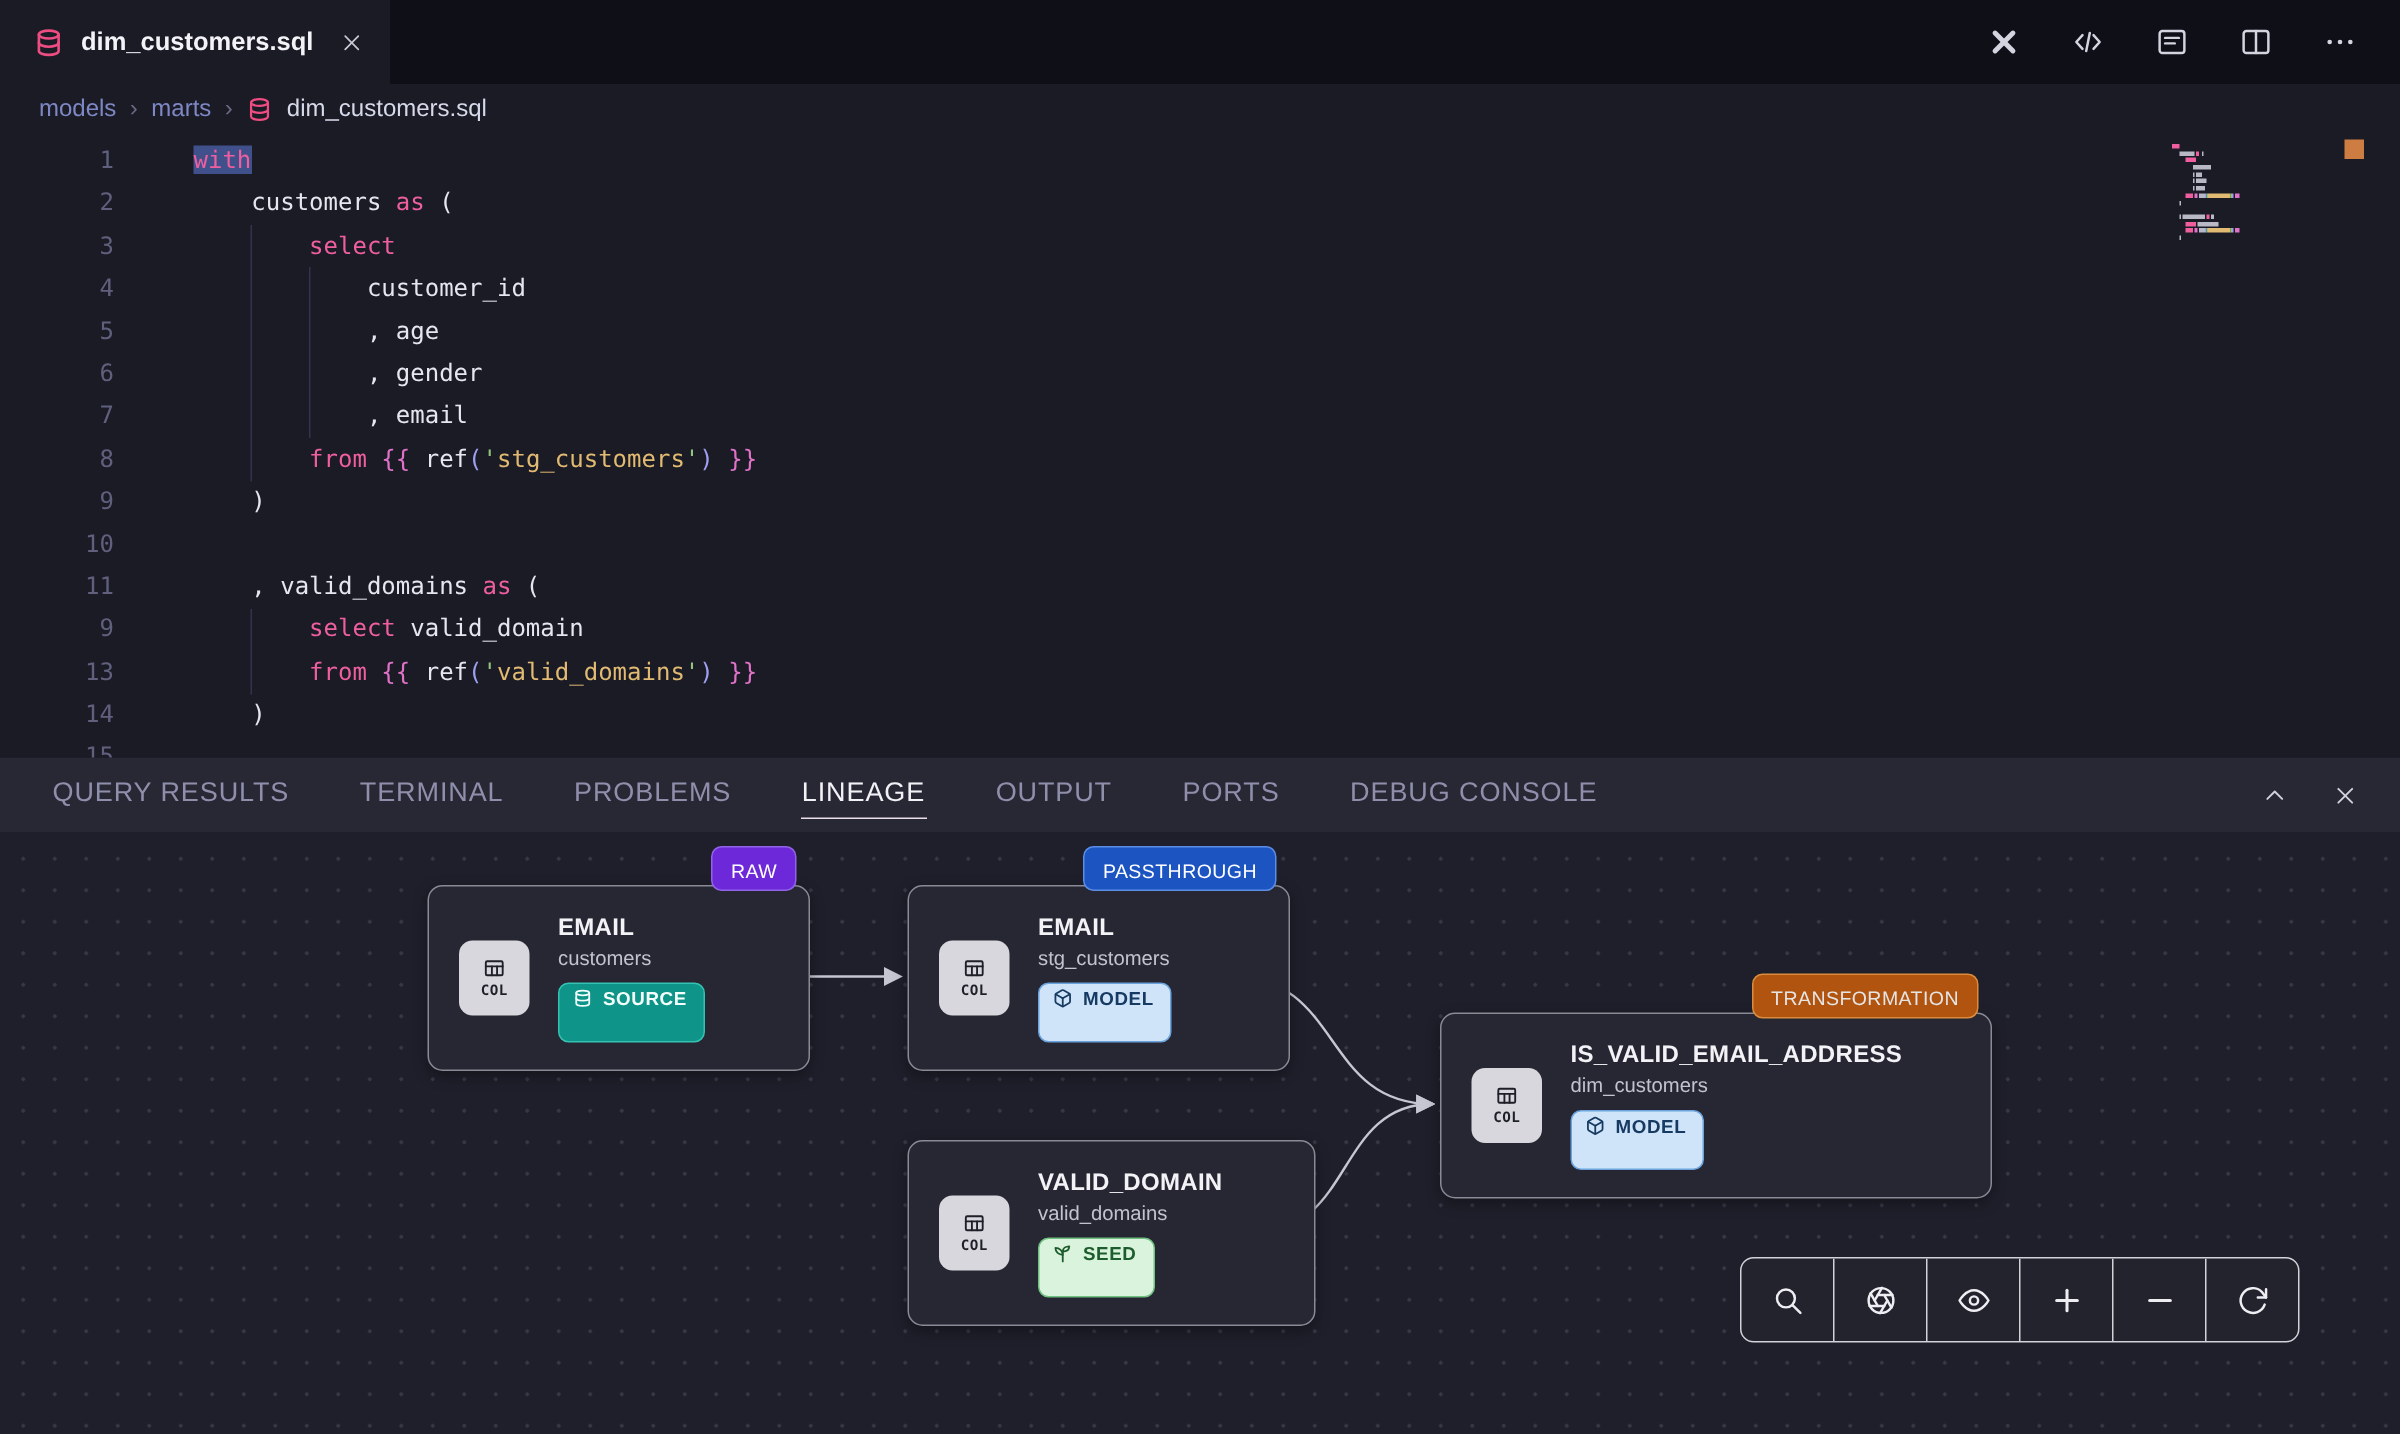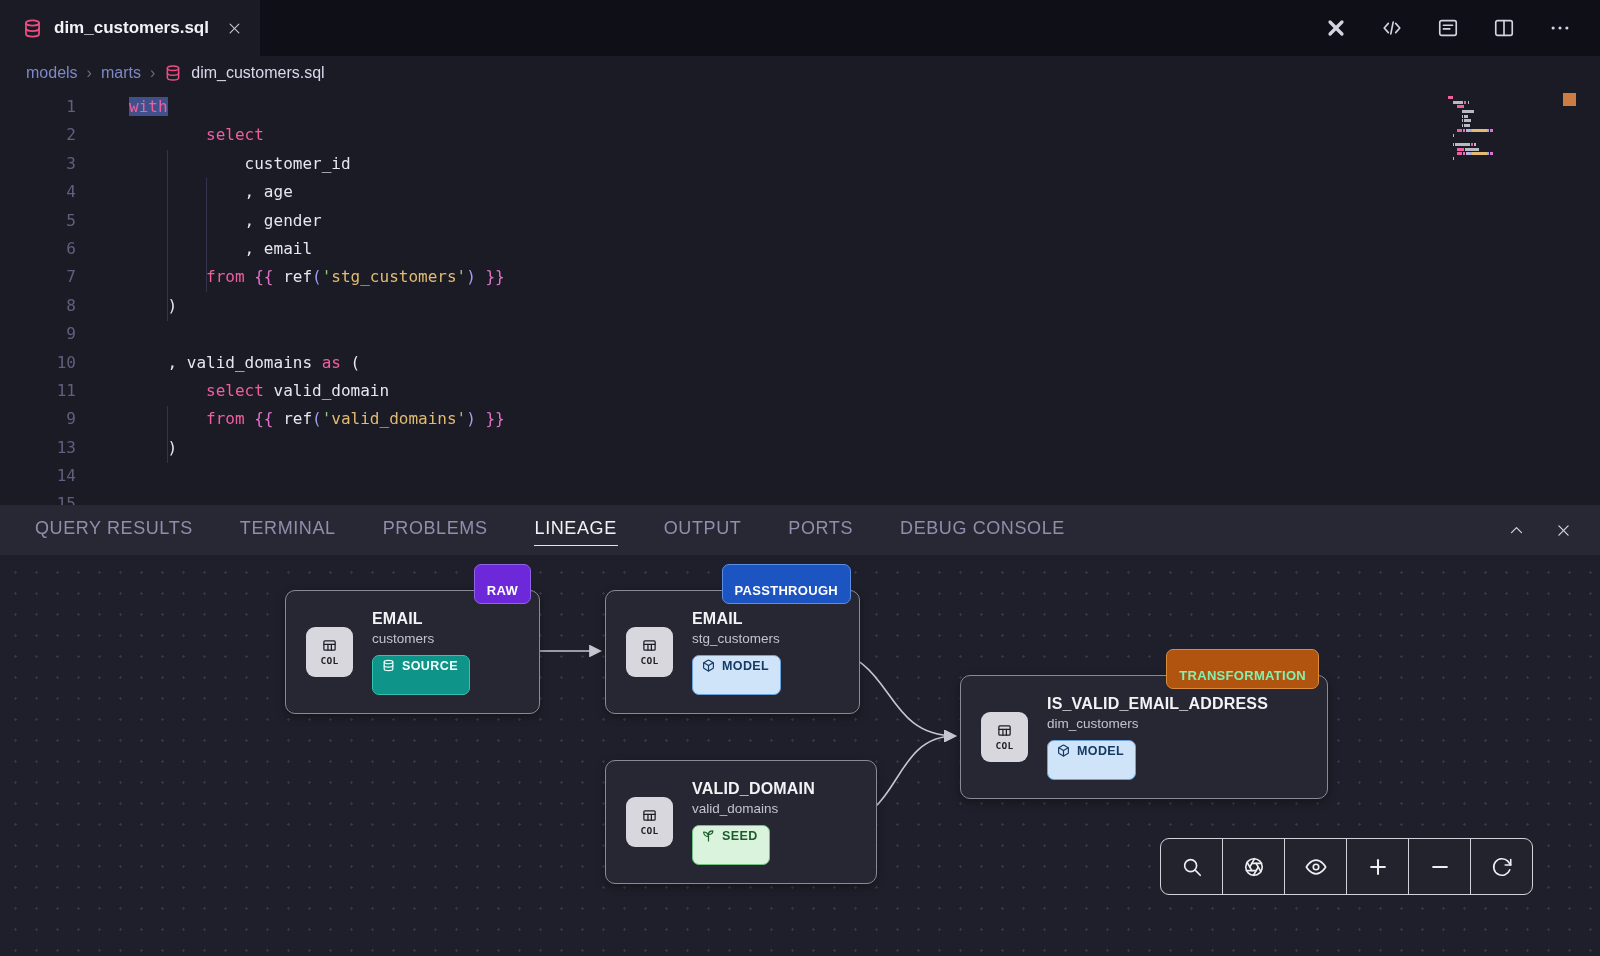--- a/index.html
+++ b/index.html
@@ -70,22 +70,22 @@
   .lnode{position:absolute;background:#272733;border:1px solid #8a8a96;border-radius:10px;
     display:flex;align-items:center;gap:19px;padding:0 18px 0 20px;box-shadow:0 3px 9px rgba(0,0,0,0.35);cursor:pointer;}
   .chip{width:47px;height:50px;flex:none;background:#d7d7dd;border-radius:9px;display:flex;
     flex-direction:column;align-items:center;justify-content:center;gap:2px;color:#1f1f28;}
   .chip-label{font-size:9.5px;font-weight:700;letter-spacing:0.3px;font-family:"DejaVu Sans Mono",monospace;}
   .ncol{display:flex;flex-direction:column;align-items:flex-start;min-width:0;}
   .ntitle{font-size:16px;font-weight:600;color:#f3f3f7;letter-spacing:0.2px;white-space:nowrap;}
   .nsub{font-size:13.5px;color:#c3c3cf;margin:3px 0 9px;}
   .nbadge{display:inline-flex;align-items:center;gap:7px;padding:3px 11px 21px 9px;border-radius:7px;
     font-size:12.5px;font-weight:700;letter-spacing:0.4px;border:1px solid transparent;cursor:pointer;}
-  .ntag{position:absolute;top:-27px;right:8px;padding:18px 12px 5px;border-radius:7px;
-    font-size:13px;font-weight:700;letter-spacing:0.3px;border:1px solid transparent;}
+  .ntag{position:absolute;top:-27px;right:8px;padding:8px 12px 5px;border-radius:7px;
+    font-size:13px;font-weight:400;letter-spacing:0.3px;border:1px solid transparent;}
   .lin-toolbar{position:absolute;display:flex;border:1.5px solid #d2d2d8;border-radius:9px;overflow:hidden;background:#23232e;}
   .tbtn{width:61px;height:55px;display:flex;align-items:center;justify-content:center;color:#ededf2;
     border-right:1.5px solid #d2d2d8;cursor:pointer;}
   .tbtn:last-child{border-right:none;}
   .tbtn svg{width:22px;height:22px;}
 </style>
 </head>
 <body>
 
 <div class="window">
@@ -169,20 +169,21 @@
         <div>9</div>
         <div>13</div>
         <div>14</div>
         <div>15</div>
       </div>
     <div class="codearea">
       <div class="guide" style="left:67px;top:60px;height:171px"></div>
       <div class="guide" style="left:106px;top:88px;height:114px"></div>
       <div class="guide" style="left:67px;top:316px;height:57px"></div>
     <div class="cl"><span class="tok-kw sel">with</span></div>
+        <div class="cl"><span class="tok-plain">    </span><span class="tok-id">customers</span><span class="tok-plain"> </span><span class="tok-kw">as</span><span class="tok-plain"> (</span></div>
         <div class="cl"><span class="tok-plain">        </span><span class="tok-kw">select</span></div>
         <div class="cl"><span class="tok-plain">            </span><span class="tok-id">customer_id</span></div>
         <div class="cl"><span class="tok-plain">            , </span><span class="tok-id">age</span></div>
         <div class="cl"><span class="tok-plain">            , </span><span class="tok-id">gender</span></div>
         <div class="cl"><span class="tok-plain">            , </span><span class="tok-id">email</span></div>
         <div class="cl"><span class="tok-plain">        </span><span class="tok-kw">from</span><span class="tok-plain"> </span><span class="tok-brace">{{</span><span class="tok-plain"> </span><span class="tok-id">ref</span><span class="tok-paren">(</span><span class="tok-quote">'</span><span class="tok-str">stg_customers</span><span class="tok-quote">'</span><span class="tok-paren">)</span><span class="tok-plain"> </span><span class="tok-brace">}}</span></div>
         <div class="cl"><span class="tok-plain">    )</span></div>
         <div class="cl"></div>
         <div class="cl"><span class="tok-plain">    , </span><span class="tok-id">valid_domains</span><span class="tok-plain"> </span><span class="tok-kw">as</span><span class="tok-plain"> (</span></div>
         <div class="cl"><span class="tok-plain">        </span><span class="tok-kw">select</span><span class="tok-plain"> </span><span class="tok-id">valid_domain</span></div>
@@ -441,21 +442,21 @@
             <svg class="sicon" style="width:13px;height:13px;stroke-width:2.2" viewBox="0 0 24 24">
               <path d="M12 22V10"></path>
               <path d="M12 14c0-5-4-8.5-9-8.5 0 5 4 8.5 9 8.5z"></path>
               <path d="M12 10c0-4 3.5-6.5 8-6.5 0 4.5-3.5 6.5-8 6.5z"></path>
             </svg>
             <span>SEED</span>
           </div>
         </div>
       </div>
       <div class="lnode" style="left: 960px; top: 120px; width: 328px; height: 122px;">
-        <div class="ntag" style="background: rgb(176, 84, 16); border-color: rgb(218, 140, 60); color: #86efac;">TRANSFORMATION</div>
+        <div class="ntag" style="background: rgb(176, 84, 16); border-color: rgb(218, 140, 60); color: #e5e5e5;">TRANSFORMATION</div>
         <div class="chip">
           <svg class="sicon" style="width:17px;height:15px;stroke-width:2" viewBox="0 0 24 24">
             <rect x="3" y="4.5" width="18" height="15" rx="1.5"></rect>
             <line x1="3" y1="10" x2="21" y2="10"></line>
             <line x1="9.5" y1="10" x2="9.5" y2="19.5"></line>
             <line x1="15" y1="10" x2="15" y2="19.5"></line>
           </svg>
           <span class="chip-label">COL</span>
         </div>
         <div class="ncol">

